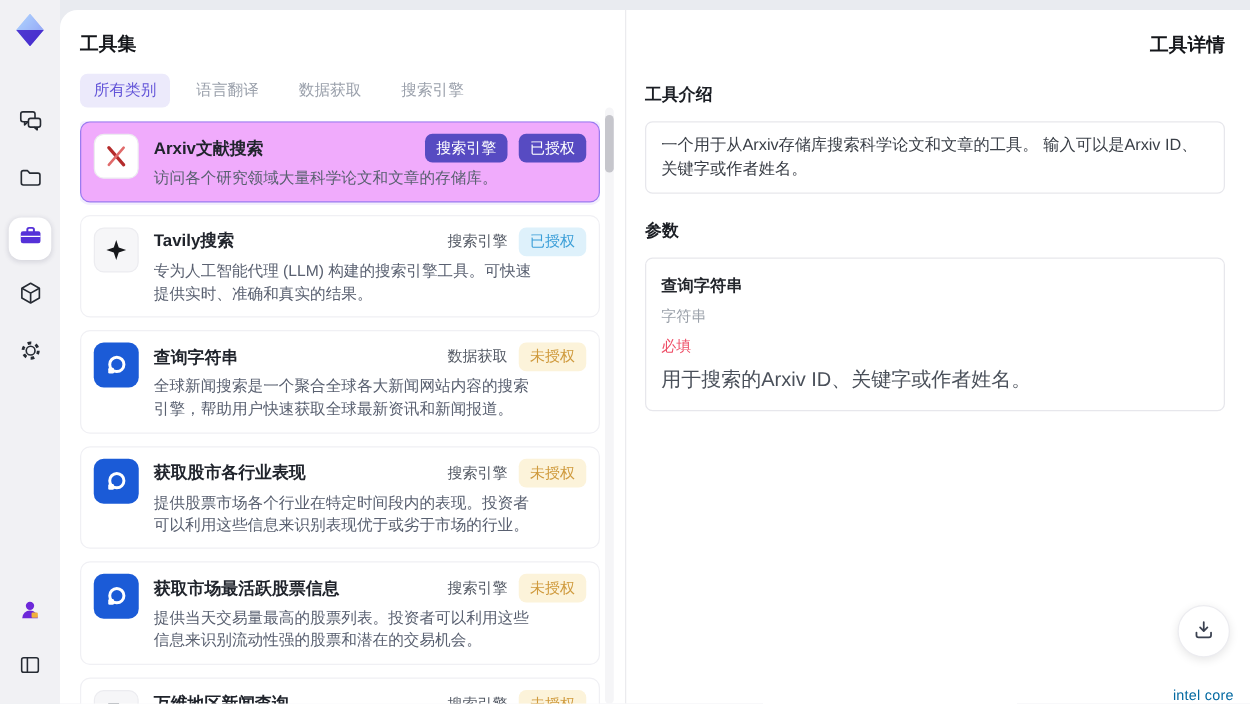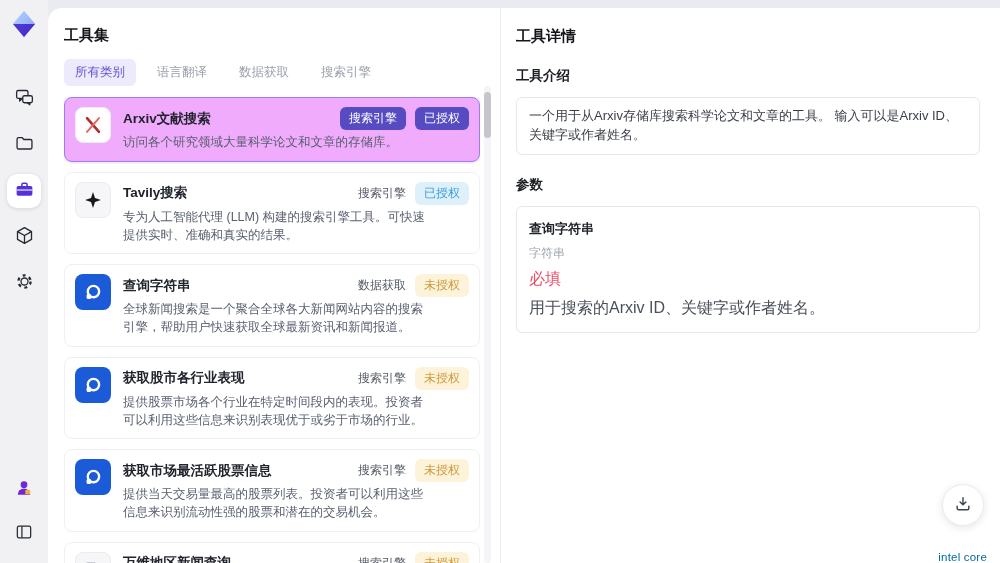--- a/index.html
+++ b/index.html
@@ -46,29 +46,29 @@
   .badge.no{background:#fcf3da;color:#cf9a3d;}
   .tool-desc{margin-top:4px;font-size:12.5px;color:#596070;line-height:1.42;max-width:312px;}
   
   .scrollbar{position:absolute;left:436px;top:78px;width:7px;height:477px;background:#f5f5f7;border-radius:4px;}
   .scroll-thumb{position:absolute;top:6px;left:0;width:7px;height:46px;border-radius:4px;background:#c6c6cc;cursor:pointer;}
   
   .divider{position:absolute;left:452px;top:0;width:1px;height:100%;background:#ebebee;}
   
   .detail-col{position:absolute;left:453px;top:0;right:0;height:100%;
     padding:19px 20px 0 15px;box-sizing:border-box;}
-  .detail-title{font-size:15px;font-weight:bold;color:#14161a;margin:0;}
+  .detail-title{font-size:15px;font-weight:bold;color:#14161a;margin:0;text-align:right;}
   .section-heading{font-size:13.5px;font-weight:bold;color:#1b1e24;margin:21px 0 0;}
   .intro-box{margin-top:12px;border:1px solid #e7e7ec;border-radius:6px;padding:9px 12px;
     font-size:13px;color:#3a3f47;line-height:1.45;background:#fff;}
   .param-box{margin-top:12px;border:1px solid #e7e7ec;border-radius:6px;padding:13px 12px;background:#fff;}
   .param-head{display:flex;align-items:baseline;gap:7px;flex-direction:column;}
   .pname{font-size:13px;font-weight:bold;color:#22252b;}
   .ptype{font-size:12px;color:#9aa0a9;}
-  .preq{font-size:16px;color:#ee4d66;}
+  .preq{font-size:12px;color:#ee4d66;}
   .pdesc{margin:8px 0 0;font-size:16px;color:#4a505a;}
   
   .download-fab{position:absolute;right:16px;top:476px;width:42px;height:42px;border-radius:50%;
     background:#fff;border:1px solid #ececf0;box-shadow:0 2px 8px rgba(0,0,0,.10);
     display:flex;align-items:center;justify-content:center;cursor:pointer;padding:0;}
   .intel{position:absolute;right:13px;top:519px;text-align:center;color:#0369a1;margin-top:24px;}
   .intel-text{font-size:11.5px;letter-spacing:.2px;}
   .intel-bar{margin:3px auto 0;width:34px;height:8px;border-radius:2px;
     background:linear-gradient(90deg,#e3e3e8,#cfcfd6);opacity:.75;}
 </style>

